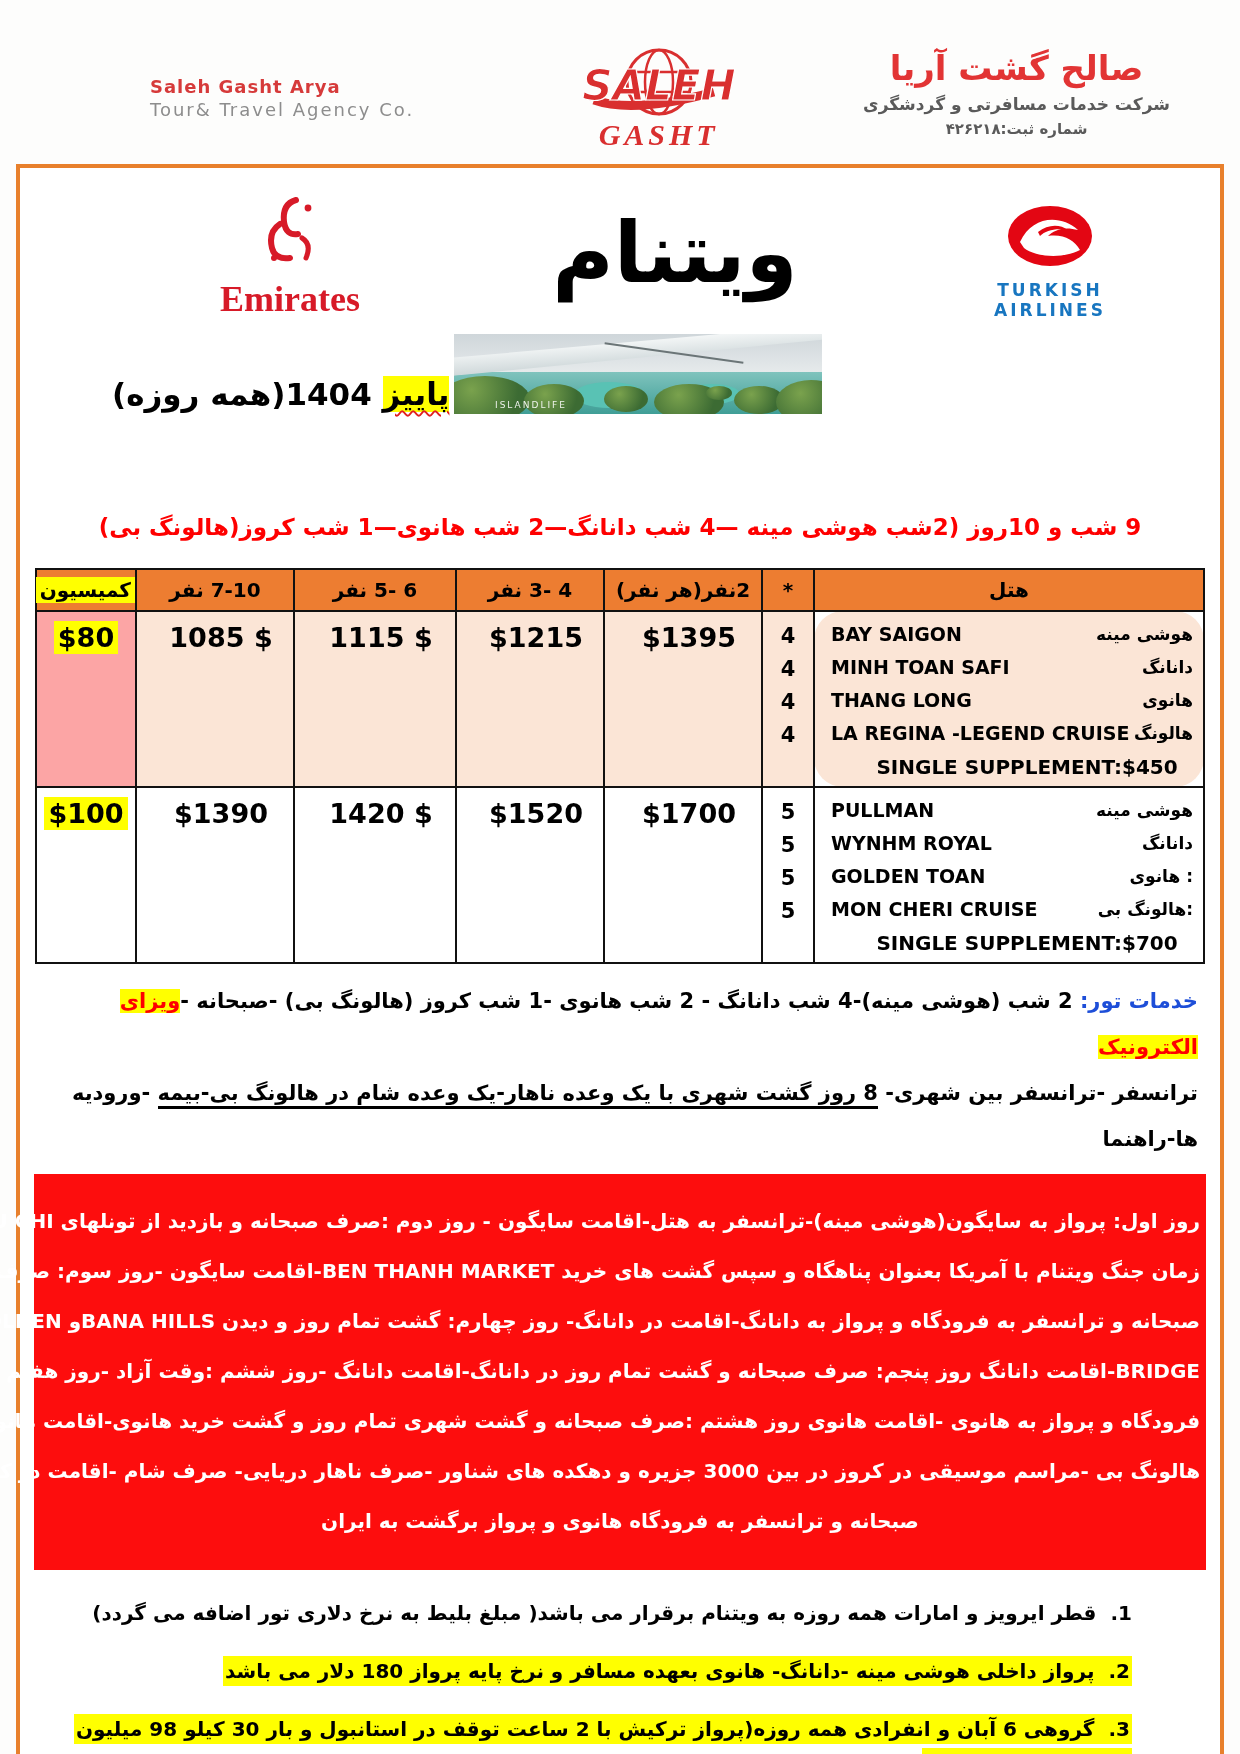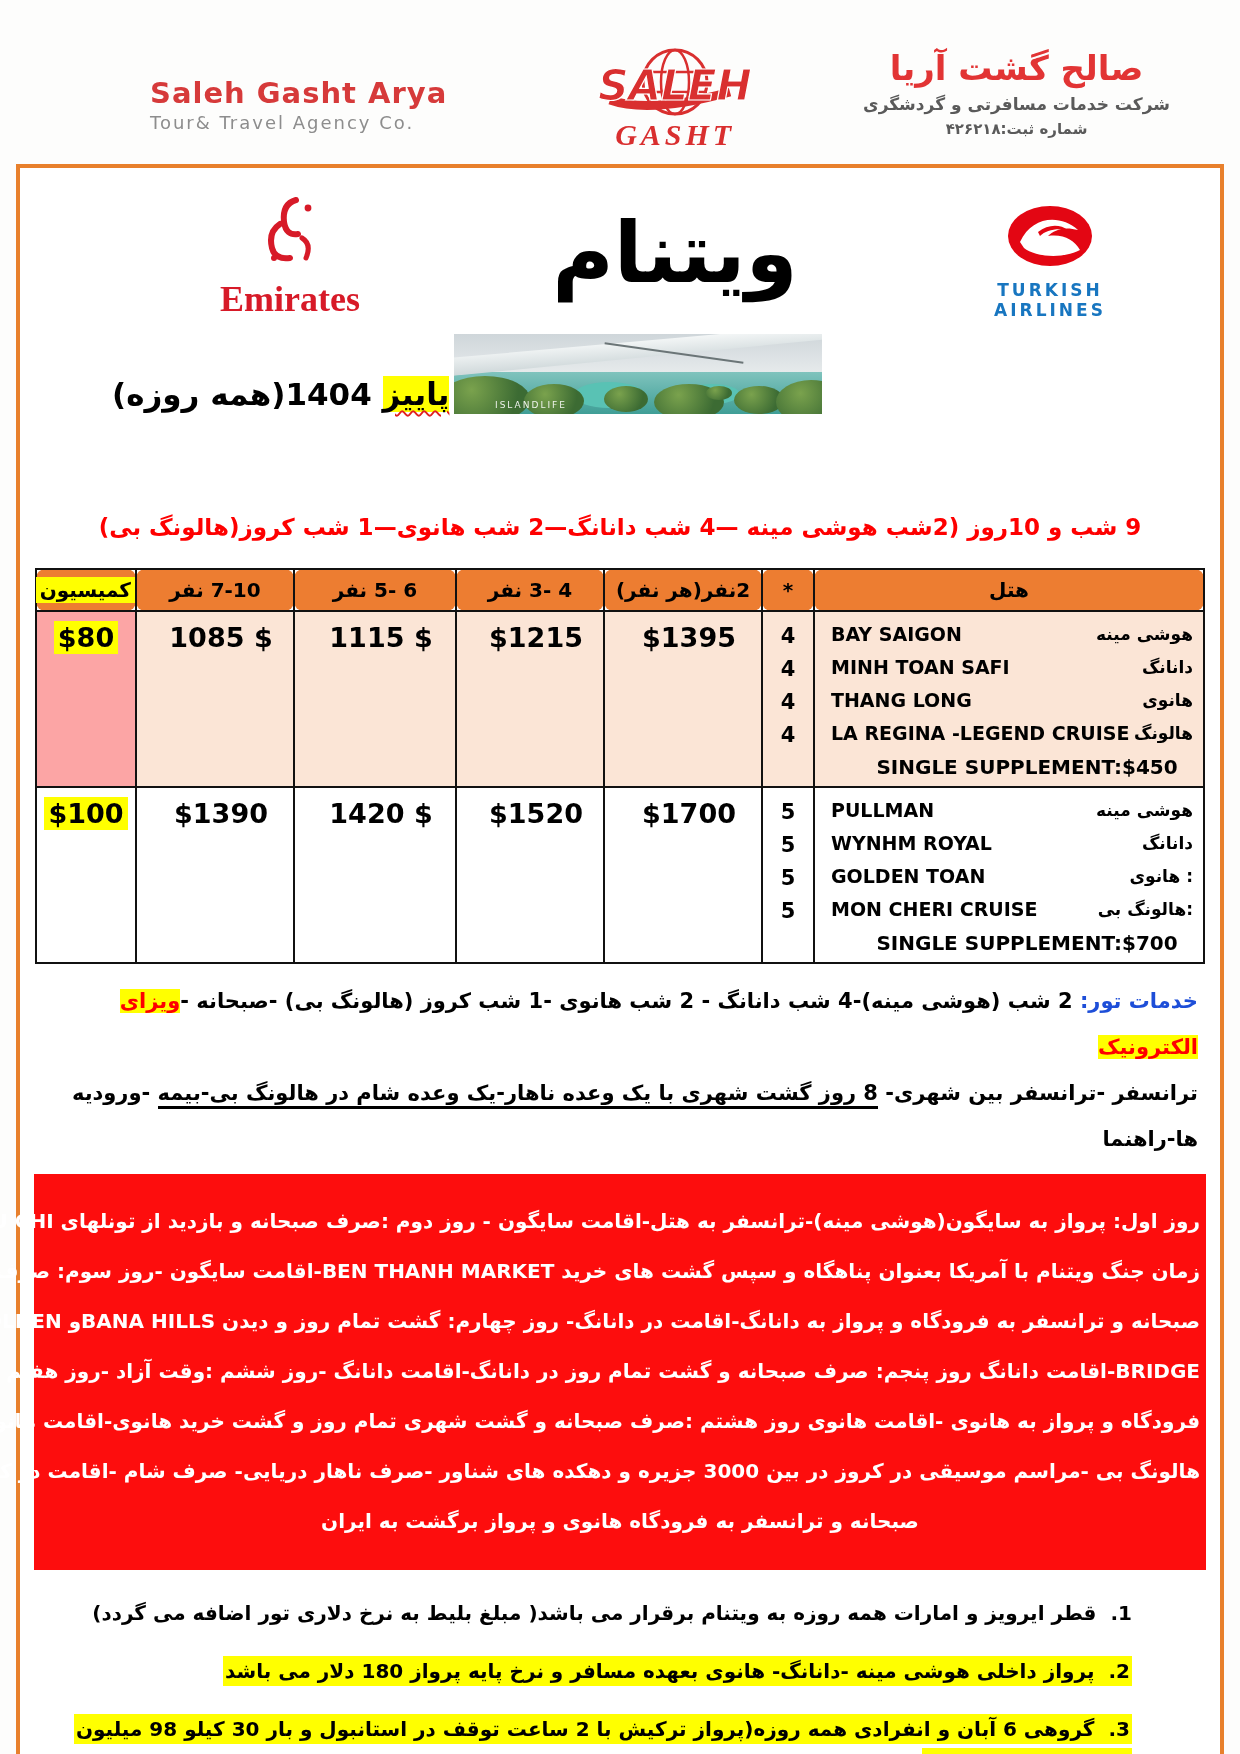--- a/index.html
+++ b/index.html
@@ -2,21 +2,21 @@
 <html><head>
 <meta charset="utf-8">
 <style>
   * { margin:0; padding:0; box-sizing:border-box; }
   body { background:#ffffff; font-family:"DejaVu Sans", sans-serif; }
   .page { width:1240px; min-height:1754px; margin:0 auto; background:#fdfdfc; position:relative; overflow:hidden; }
 
   
   .letterhead { display:flex; align-items:flex-start; justify-content:space-between; padding:48px 70px 8px 150px; }
   .lh-left { margin-top:28px; }
-  .lh-latin-name { color:#d63a3a; font-weight:bold; font-size:29px; letter-spacing:1px; }
+  .lh-latin-name { color:#d63a3a; font-weight:bold; font-size:18px; letter-spacing:1px; }
   .lh-latin-sub { color:#8d8d8d; font-size:18px; letter-spacing:2px; margin-top:2px; }
   .lh-logo { text-align:center; margin-left:40px; }
   .lh-logo .gasht { color:#d92f2f; font-style:italic; font-weight:bold; font-size:30px; letter-spacing:4px; margin-top:-12px; font-family:"Liberation Serif", serif; }
   .lh-right { text-align:center; direction:rtl; }
   .lh-persian-name { color:#e23434; font-weight:bold; font-size:34px; }
   .lh-persian-sub { color:#5a5a5a; font-weight:bold; font-size:17px; margin-top:6px; }
   .lh-reg { color:#5a5a5a; font-weight:bold; font-size:15px; margin-top:6px; }
 
   
   .main-box { border:4px solid #e8802c; margin:4px 16px 0 16px; background:#ffffff; padding-bottom:66px; }
@@ -38,23 +38,23 @@
   .strut { position:absolute; left:150px; top:18px; width:140px; height:2px; background:#6b7577; transform:rotate(8deg); }
   .watermark { position:absolute; left:8px; bottom:4px; color:#ffffff; font-size:9px; font-weight:normal; letter-spacing:2px; opacity:.9;padding-left:33px; }
   .season { position:absolute; left:92px; top:42px; direction:rtl; font-size:31px; font-weight:bold; color:#000; }
   .season-hl { background:#ffff00; text-decoration:underline wavy #e02020 2px; text-underline-offset:5px; }
 
   .duration { text-align:center; color:#fe0000; font-weight:bold; font-size:23px; direction:rtl; margin-top:30px; }
 
   
   table.prices { width:1170px; margin:28px auto 0 auto; border-collapse:collapse; direction:rtl; table-layout:fixed; }
   table.prices th, table.prices td { border:2px solid #111; }
-  table.prices th { background:#ed7d31; height:42px; font-size:20px; font-weight:bold; color:#000;border-radius:9px; }
+  table.prices th { background:#ed7d31; height:42px; font-size:20px; font-weight:bold; color:#000; }
   .hl-yellow { background:#ffff00; padding:1px 4px; }
-  td.hotel-cell { background:#fbe5d6; padding:6px 0 2px 0; vertical-align:top; }
+  td.hotel-cell { background:#fbe5d6; padding:6px 0 2px 0; vertical-align:top;border-radius:29px; }
   td.star-cell { background:#fbe5d6; vertical-align:top; text-align:center; font-weight:bold; font-size:21px; padding-top:8px; }
   td.price-cell { background:#fbe5d6; vertical-align:top; text-align:center; font-weight:bold; font-size:27px; padding-top:10px;padding-left:12px; }
   td.comm-cell { background:#fca5a5; vertical-align:top; text-align:center; font-weight:bold; font-size:27px; padding-top:10px; }
   tr.row-white td { background:#ffffff; }
   .hline { display:flex; justify-content:space-between; direction:ltr; height:33px; line-height:33px; padding:0 10px 0 16px; }
   .hname { font-weight:bold; font-size:19px; white-space:nowrap; }
   .hcity { font-weight:bold; font-size:17px; }
   .star-cell div { height:33px; line-height:33px; }
   .supp { text-align:center; font-weight:bold; font-size:20px; height:34px; line-height:34px; direction:ltr;padding-left:36px; }
 

